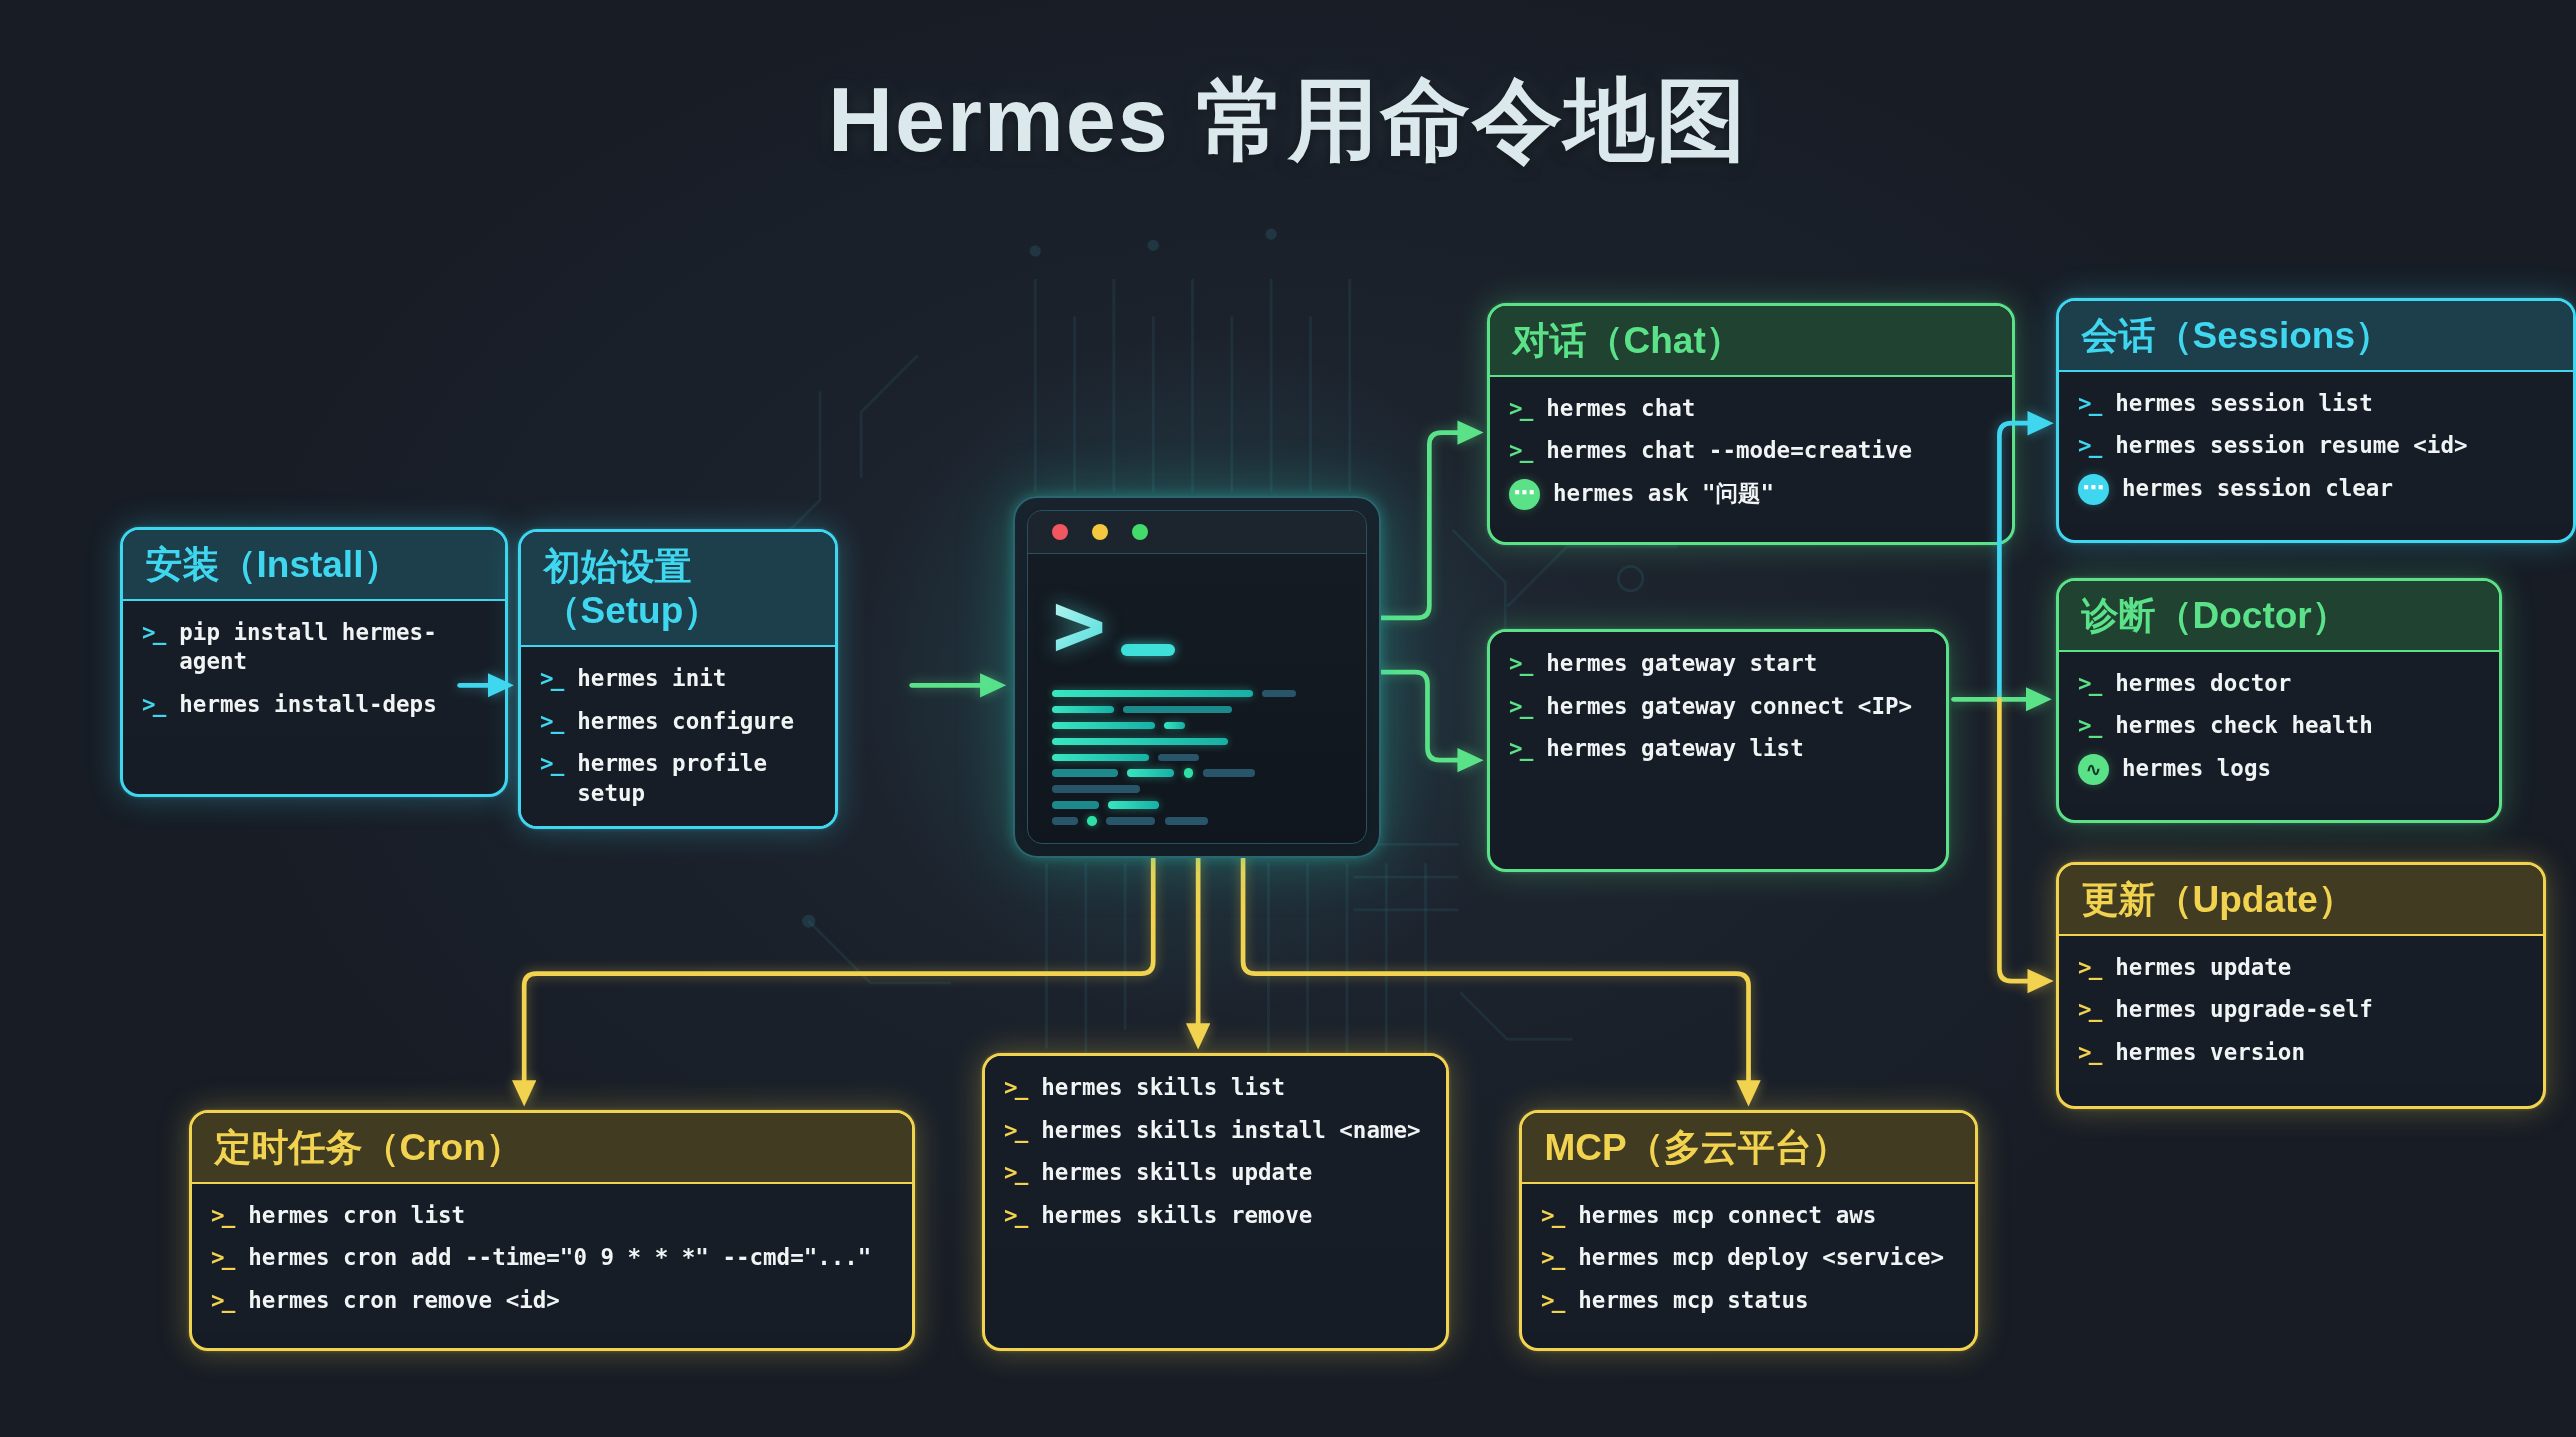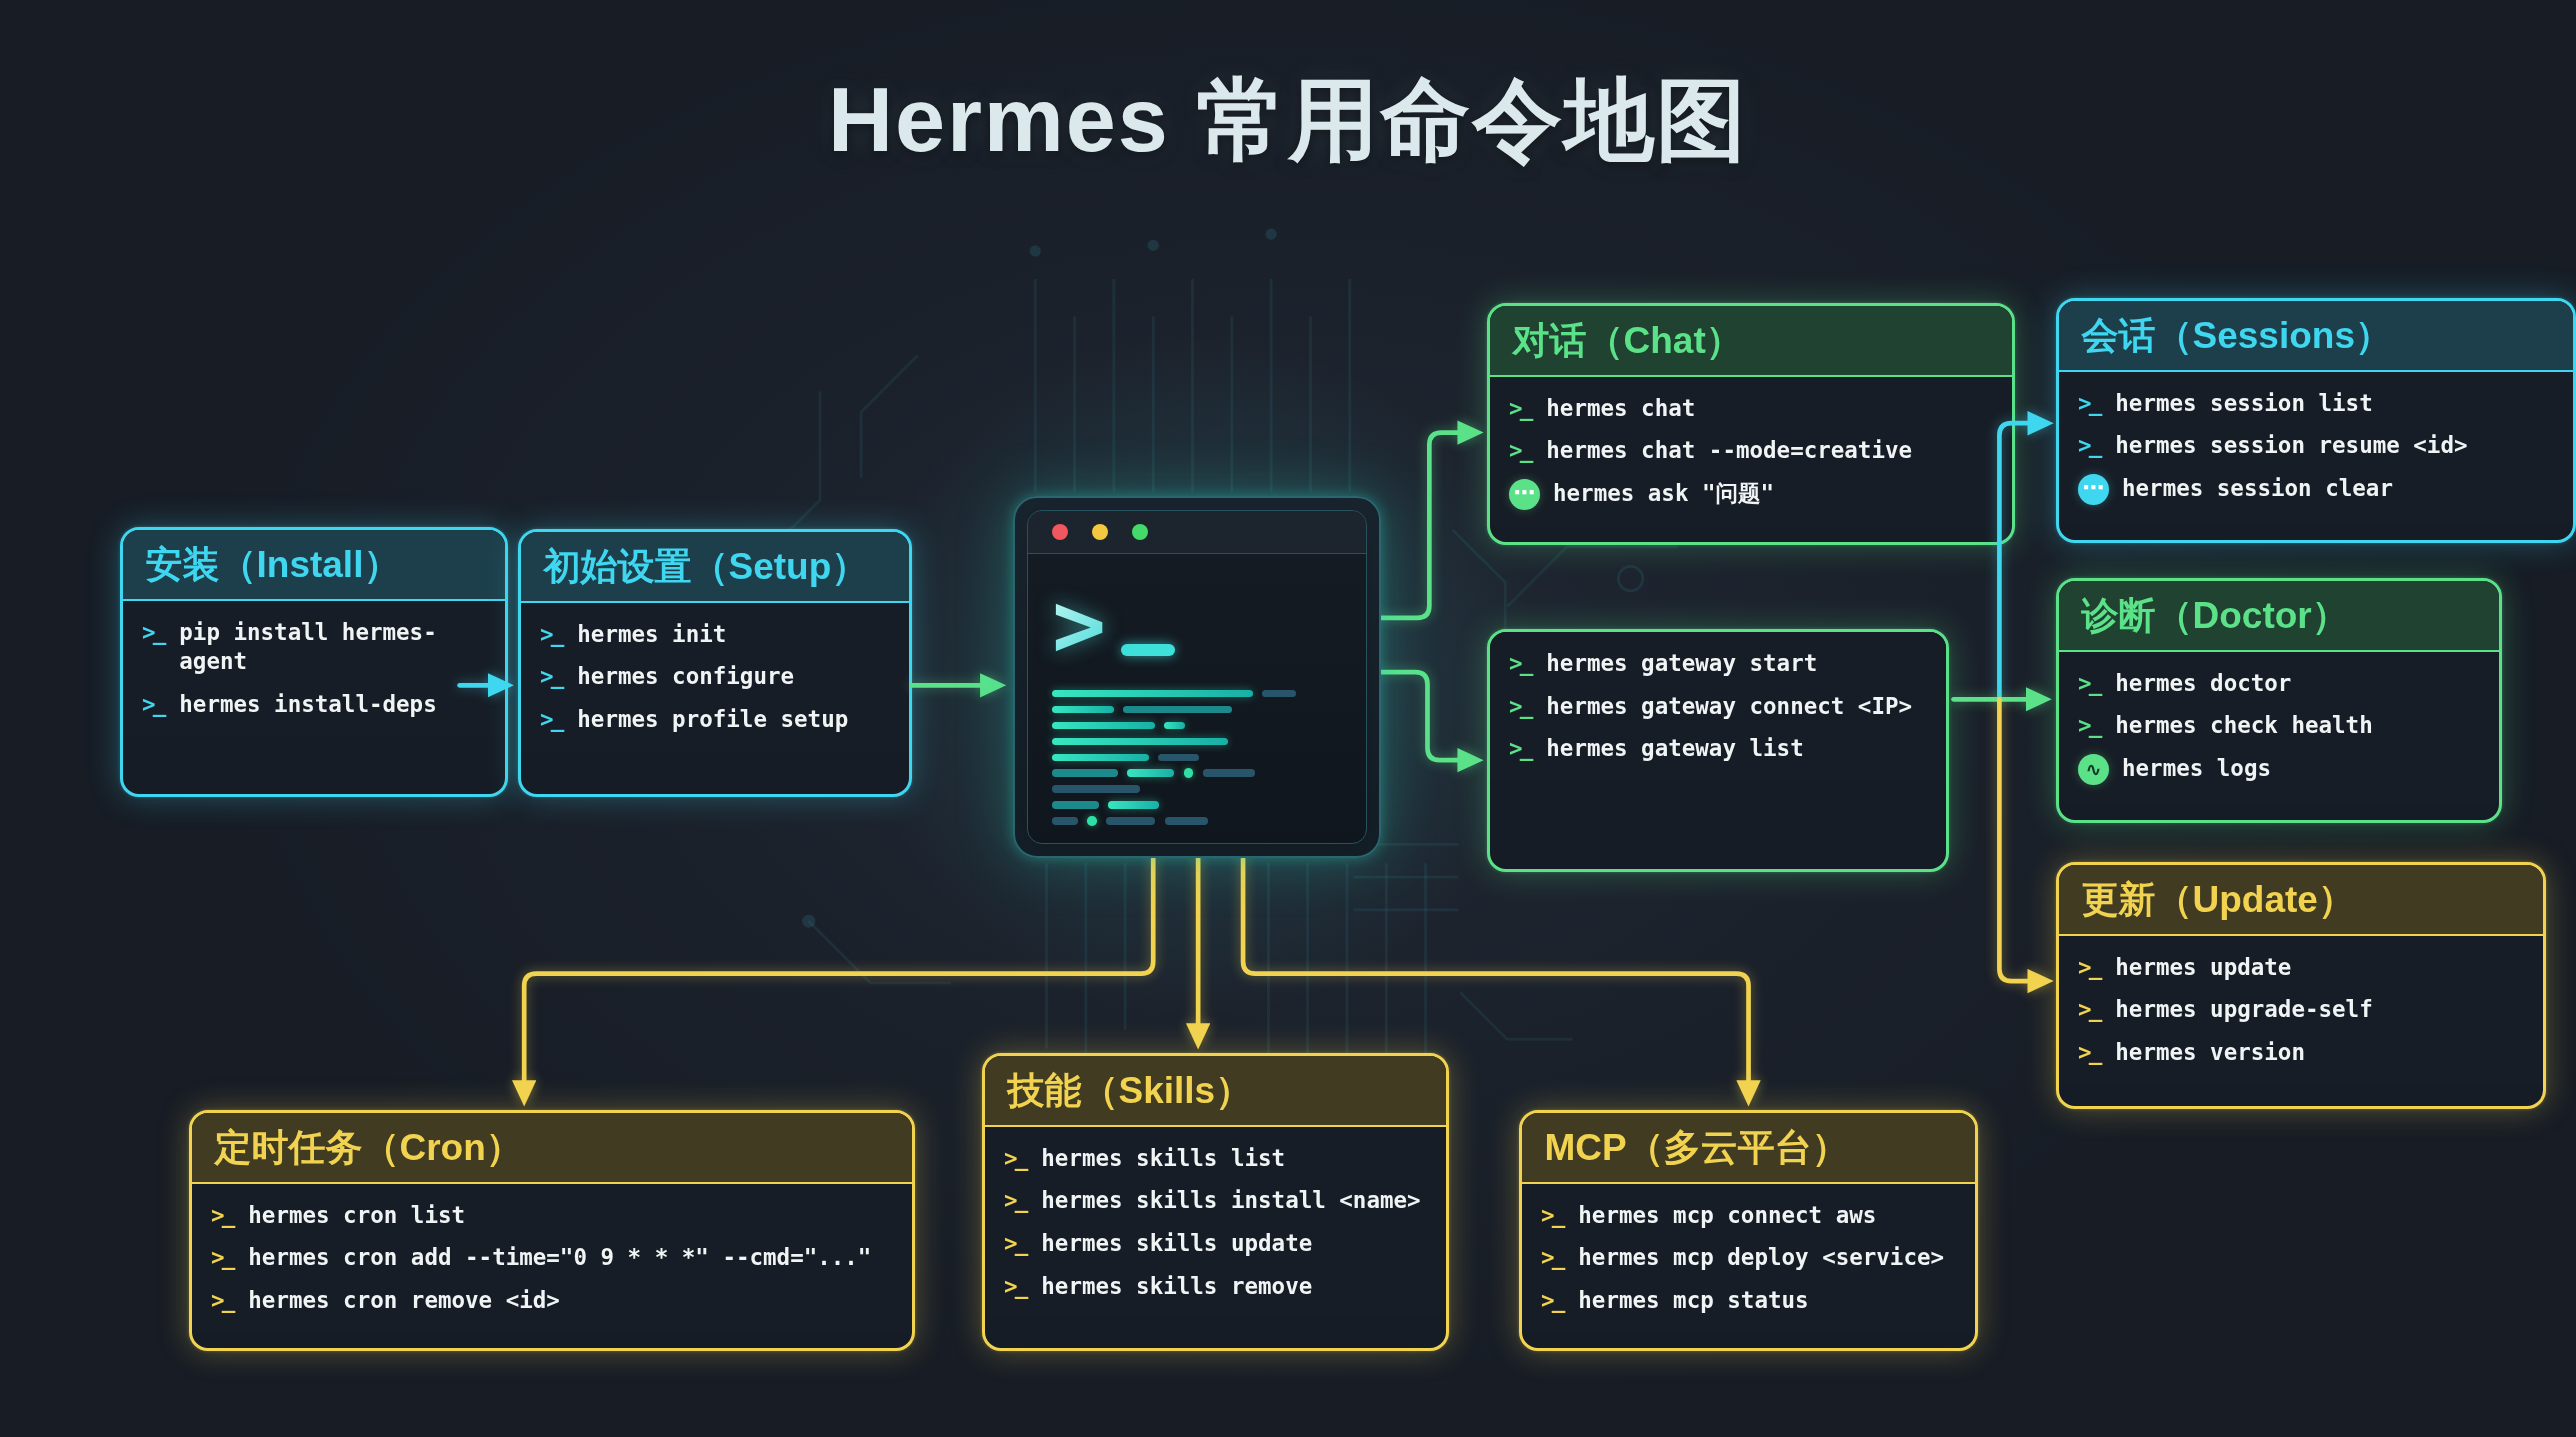--- a/index.html
+++ b/index.html
@@ -199,21 +199,21 @@
           <div class="cmd">
             <span class="ico ico-prompt">&gt;_</span>
             <span class="cmd-text">pip install hermes-agent</span>
           </div>
           <div class="cmd">
             <span class="ico ico-prompt">&gt;_</span>
             <span class="cmd-text">hermes install-deps</span>
           </div>
         </div>
       </div>
-      <div class="box accent-cyan" style="left: 518px; top: 529px; width: 394px; min-height: 268px;">
+      <div class="box accent-cyan" style="left: 518px; top: 529px; width: 320px; min-height: 268px;">
         <div class="box-header">初始设置（Setup）</div>
         <div class="box-body">
           <div class="cmd">
             <span class="ico ico-prompt">&gt;_</span>
             <span class="cmd-text">hermes init</span>
           </div>
           <div class="cmd">
             <span class="ico ico-prompt">&gt;_</span>
             <span class="cmd-text">hermes configure</span>
           </div>
@@ -318,21 +318,20 @@
             <span class="ico ico-prompt">&gt;_</span>
             <span class="cmd-text">hermes cron add --time="0 9 * * *" --cmd="..."</span>
           </div>
           <div class="cmd">
             <span class="ico ico-prompt">&gt;_</span>
             <span class="cmd-text">hermes cron remove &lt;id&gt;</span>
           </div>
         </div>
       </div>
       <div class="box accent-yellow" style="left: 982px; top: 1053px; width: 467px; min-height: 298px;">
-        <div class="box-header">技能（Skills）</div>
         <div class="box-body">
           <div class="cmd">
             <span class="ico ico-prompt">&gt;_</span>
             <span class="cmd-text">hermes skills list</span>
           </div>
           <div class="cmd">
             <span class="ico ico-prompt">&gt;_</span>
             <span class="cmd-text">hermes skills install &lt;name&gt;</span>
           </div>
           <div class="cmd">

